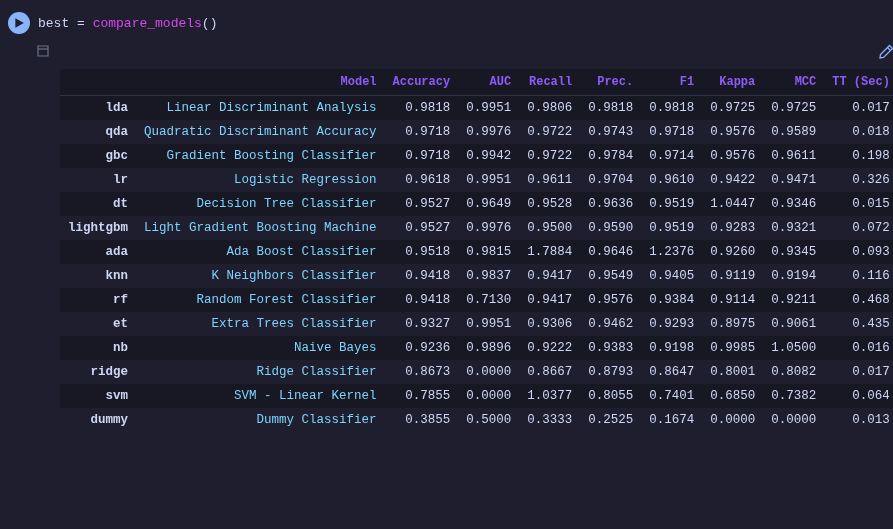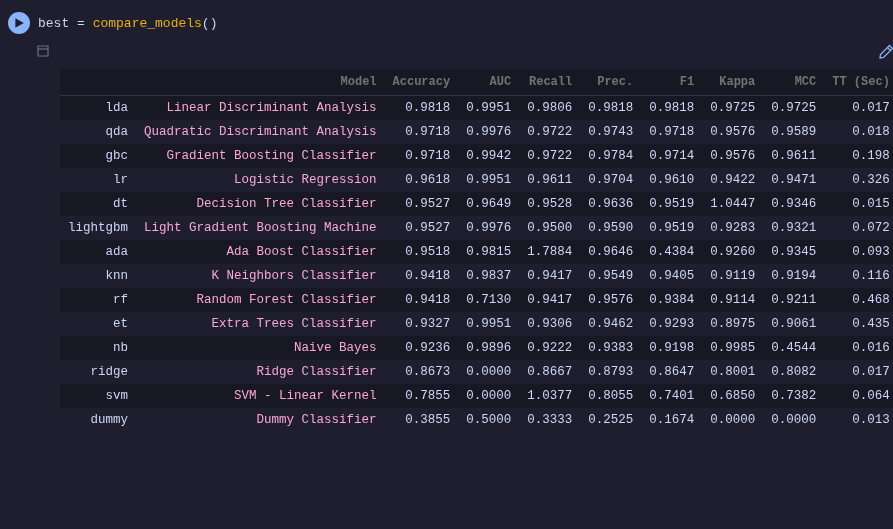--- a/index.html
+++ b/index.html
@@ -64,39 +64,39 @@
       font-size: 12.5px;
       font-family: 'Courier New', monospace;
       background: #181825;
     }
     thead tr {
       border-bottom: 1px solid #313244;
     }
     th {
       padding: 6px 8px;
       text-align: right;
-      color: #737373;
+      color: #8b5cf6;
       font-weight: 600;
       font-size: 12px;
       white-space: nowrap;
     }
     th.col-model { text-align: right; }
     td {
       padding: 5px 8px;
       text-align: right;
       color: #cdd6f4;
       white-space: nowrap;
     }
     td.abbr {
-      font-weight: 400;
+      font-weight: 700;
       color: #cdd6f4;
       margin-left: 42px;
     }
     td.model-name {
-      color: #f9a8d4;
+      color: #7dd3fc;
       text-align: right;
     }
     tr:nth-child(even) { background: #1e1e2e; }
     tr:nth-child(odd) { background: #181825; }
     .table-wrapper {
       position: relative;
     }
     .pencil-icon {
       cursor: pointer;
       color: #89b4fa;
@@ -109,21 +109,21 @@
 <body>
 
 <div class="notebook-cell">
 
   <div class="cell-run-bar">
     <div class="run-button">
       <svg viewBox="0 0 10 10">
         <polygon points="2,1 9,5 2,9" fill="#1e1e2e"></polygon>
       </svg>
     </div>
-    <span class="code-line"><span style="color: rgb(205, 214, 244); margin-top: 32px;">best</span><span style="color: rgb(205, 214, 244);"> = </span><span style="color: #eab308; text-align: right;">compare_models</span><span style="color: rgb(205, 214, 244);">()</span></span>
+    <span class="code-line"><span style="color: rgb(205, 214, 244); margin-top: 32px;">best</span><span style="color: rgb(205, 214, 244);"> = </span><span style="color: #d946ef; text-align: right;">compare_models</span><span style="color: rgb(205, 214, 244);">()</span></span>
   </div>
 
   <div class="output-area">
     <div class="output-icon">
       <svg width="14" height="14" viewBox="0 0 14 14" fill="none" xmlns="http://www.w3.org/2000/svg">
         <path d="M2 2 L12 2 L12 12 L2 12 Z" stroke="#6c7086" stroke-width="1.2" fill="none"></path>
         <path d="M2 5 L12 5" stroke="#6c7086" stroke-width="1.2"></path>
       </svg>
     </div>
 
@@ -162,21 +162,21 @@
               <td>0.9951</td>
               <td>0.9806</td>
               <td>0.9818</td>
               <td>0.9818</td>
               <td>0.9725</td>
               <td>0.9725</td>
               <td>0.017</td>
             </tr>
             <tr>
               <td class="abbr">qda</td>
-              <td class="model-name">Quadratic Discriminant Analysis</td>
+              <td class="model-name">Quadratic Discriminant Accuracy</td>
               <td>0.9718</td>
               <td>0.9976</td>
               <td>0.9722</td>
               <td>0.9743</td>
               <td>0.9718</td>
               <td>0.9576</td>
               <td>0.9589</td>
               <td>0.018</td>
             </tr>
             <tr>
@@ -227,21 +227,21 @@
               <td>0.9321</td>
               <td>0.072</td>
             </tr>
             <tr>
               <td class="abbr">ada</td>
               <td class="model-name">Ada Boost Classifier</td>
               <td>0.9518</td>
               <td>0.9815</td>
               <td>1.7884</td>
               <td>0.9646</td>
-              <td>0.4384</td>
+              <td>1.2376</td>
               <td>0.9260</td>
               <td>0.9345</td>
               <td>0.093</td>
             </tr>
             <tr>
               <td class="abbr">knn</td>
               <td class="model-name">K Neighbors Classifier</td>
               <td>0.9418</td>
               <td>0.9837</td>
               <td>0.9417</td>
@@ -277,21 +277,21 @@
             </tr>
             <tr>
               <td class="abbr">nb</td>
               <td class="model-name">Naive Bayes</td>
               <td>0.9236</td>
               <td>0.9896</td>
               <td>0.9222</td>
               <td>0.9383</td>
               <td>0.9198</td>
               <td>0.9985</td>
-              <td>0.4544</td>
+              <td>1.0500</td>
               <td>0.016</td>
             </tr>
             <tr>
               <td class="abbr">ridge</td>
               <td class="model-name">Ridge Classifier</td>
               <td>0.8673</td>
               <td>0.0000</td>
               <td>0.8667</td>
               <td>0.8793</td>
               <td>0.8647</td>

